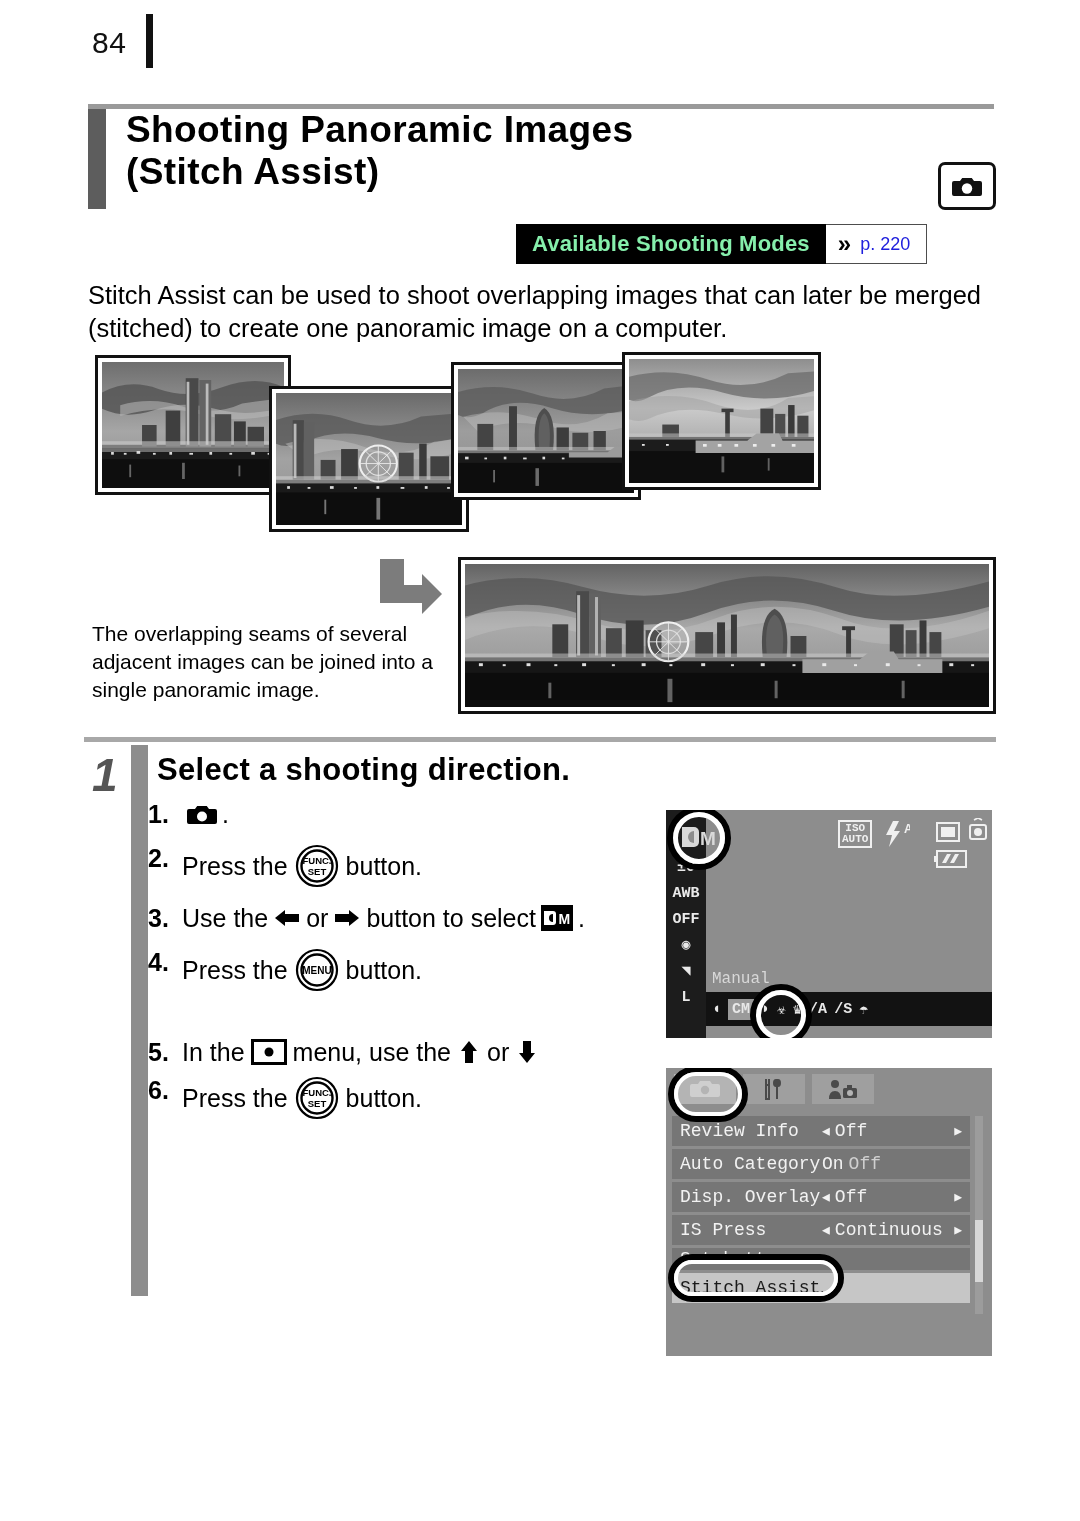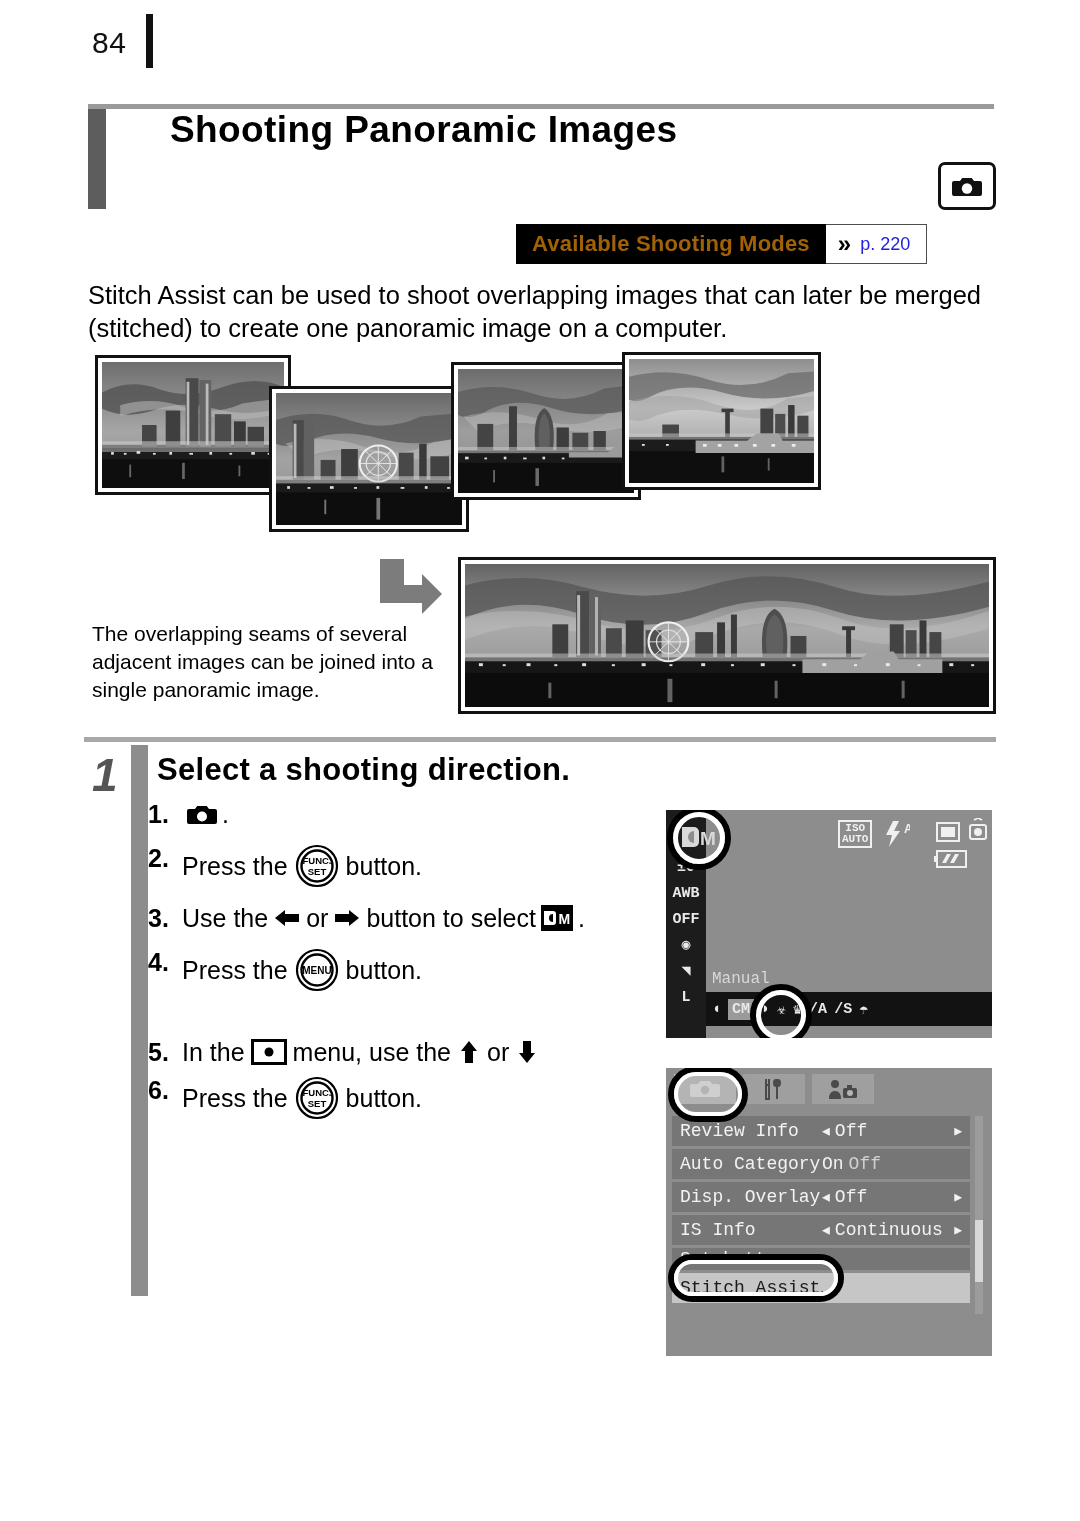--- a/index.html
+++ b/index.html
@@ -6,28 +6,28 @@
   body{width:1080px;height:1521px;position:relative;font-family:"Liberation Sans",sans-serif;color:#000;overflow:hidden;}
 
   
   .page-num{position:absolute;left:92px;top:26px;font-size:30px;letter-spacing:0.5px;color:#111;}
   .page-num-rule{position:absolute;left:146px;top:14px;width:7px;height:54px;background:#111;}
 
   
   .title-wrap{position:absolute;left:88px;top:104px;width:906px;}
   .title-toprule{position:absolute;left:0;top:0;width:906px;height:5px;background:#9a9a9a;}
   .title-bar{position:absolute;left:0;top:5px;width:18px;height:100px;background:#5d5d5d;}
-  .title-text{position:absolute;left:38px;top:5px;width:700px;font-size:37px;font-weight:bold;line-height:1.14;letter-spacing:0.4px;color:#000;margin-left:44px;}
+  .title-text{position:absolute;left:38px;top:5px;width:700px;font-size:37px;font-weight:bold;line-height:1.14;letter-spacing:0.4px;color:#000;}
 
   
   .modebadge{position:absolute;left:938px;top:162px;width:52px;height:42px;border:3px solid #111;border-radius:7px;background:#fff;display:flex;align-items:center;justify-content:center;}
 
   
   .asm{position:absolute;left:516px;top:224px;height:40px;display:flex;align-items:stretch;}
-  .asm-black{background:#000;color:#a16207;font-size:22px;font-weight:bold;display:flex;align-items:center;padding:0 16px 0 16px;letter-spacing:0.2px;}
+  .asm-black{background:#000;color:#86efac;font-size:22px;font-weight:bold;display:flex;align-items:center;padding:0 16px 0 16px;letter-spacing:0.2px;}
   .asm-white{background:#fff;border:1px solid #4d4d4d;border-left:none;display:flex;align-items:center;gap:9px;padding:0 16px 0 12px;}
   .asm-chev{font-size:24px;font-weight:bold;color:#000;line-height:1;}
   .asm-page{font-size:18px;color:#2020dd;font-weight:normal;}
 
   
   .intro{position:absolute;left:88px;top:279px;width:910px;font-size:25.5px;line-height:1.30;color:#000;}
 
   
   .montage{position:absolute;left:85px;top:350px;width:770px;height:195px;}
   .shot{position:absolute;border:3px solid #111;background:#fff;padding:4px;box-sizing:border-box;}
@@ -102,20 +102,21 @@
 <body>
 
 <div class="page-num">84</div>
 <div class="page-num-rule"></div>
 
 <div class="title-wrap">
   <div class="title-toprule"></div>
   <div class="title-bar"></div>
   <div class="title-text">
     <div>Shooting Panoramic Images</div>
+    <div>(Stitch Assist)</div>
   </div>
 </div>
 
 <div class="modebadge">
   <span class="ic">
     <svg width="30" height="23" viewBox="0 0 30 23">
         <path d="M2 6h6l2.2-3h9.6L22 6h6a2 2 0 0 1 2 2v11a2 2 0 0 1-2 2H2a2 2 0 0 1-2-2V8a2 2 0 0 1 2-2z" fill="#111"></path>
         <circle cx="15" cy="13.5" r="5.2" fill="#fff"></circle>
       </svg>
   </span>
@@ -611,21 +612,21 @@
     </div>
     <div class="mrow">
       <span class="lbl">Disp. Overlay</span>
       <span class="val">
           <span class="car">◀</span>
           <span>Off</span>
         </span>
       <span class="car">▶</span>
     </div>
     <div class="mrow">
-      <span class="lbl">IS Info</span>
+      <span class="lbl">IS Press</span>
       <span class="val">
           <span class="car">◀</span>
           <span>Continuous</span>
         </span>
       <span class="car">▶</span>
     </div>
     <div class="mrow partial">
       <span class="lbl" style="flex:1;">Set  button</span>
     </div>
     <div class="mrow hl">

